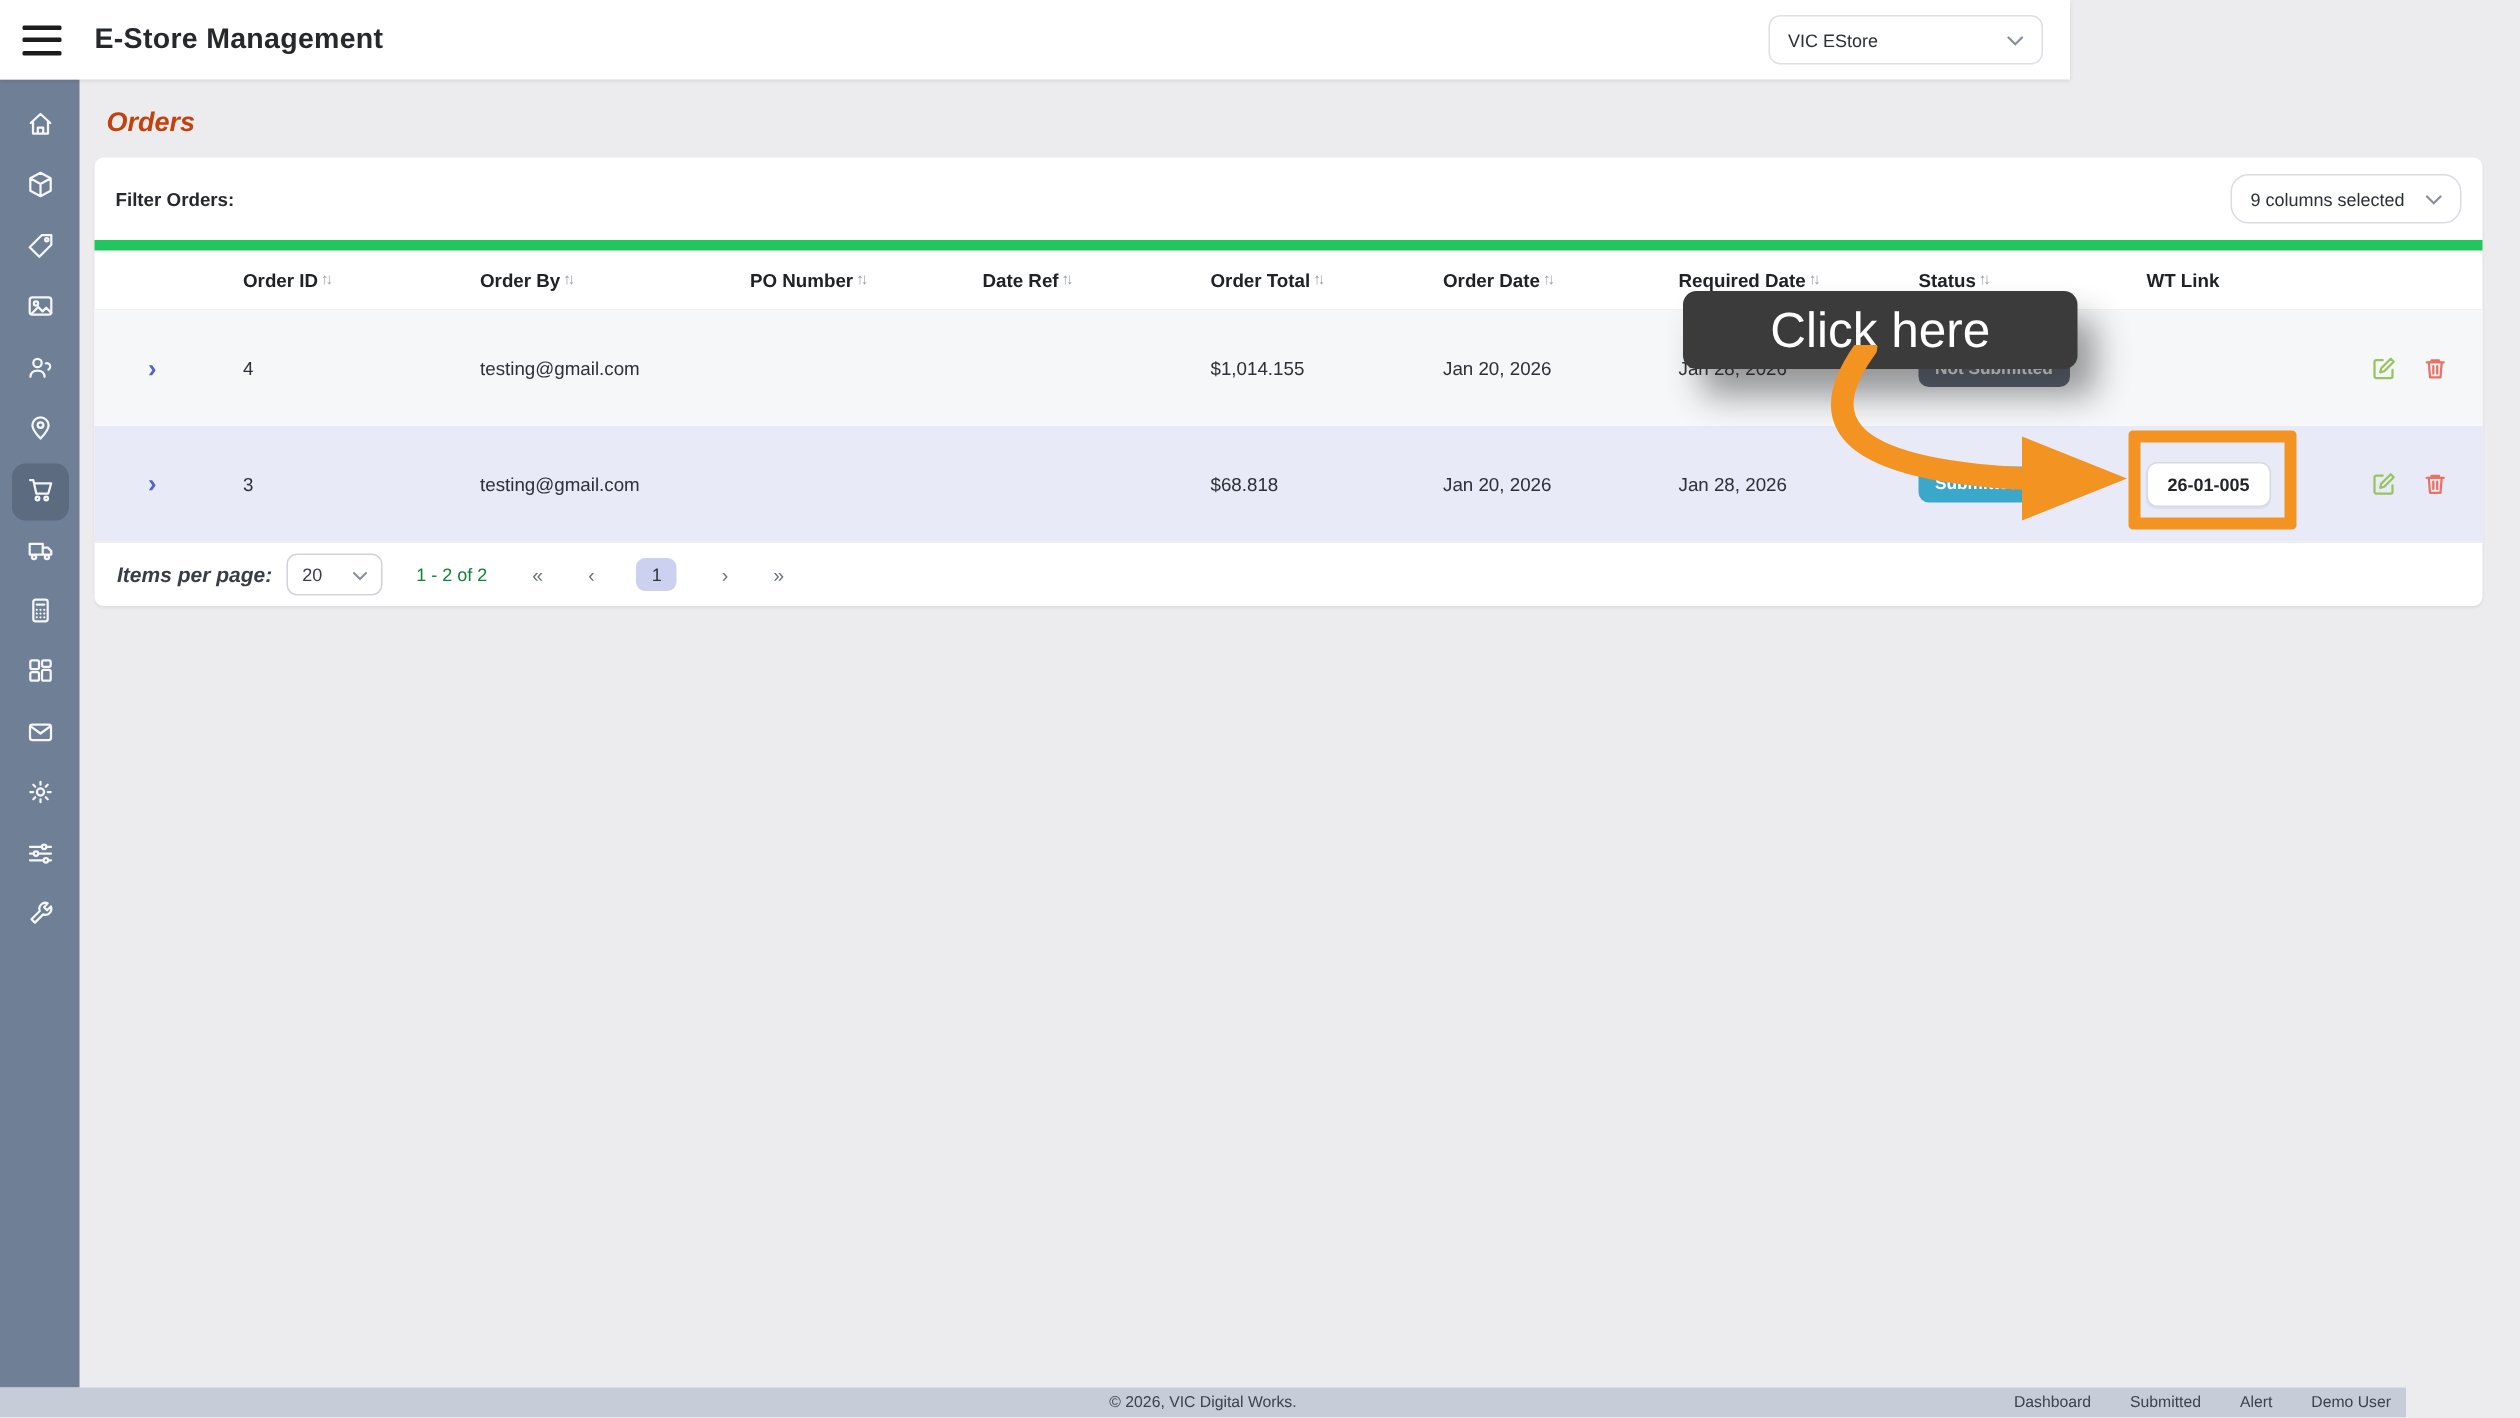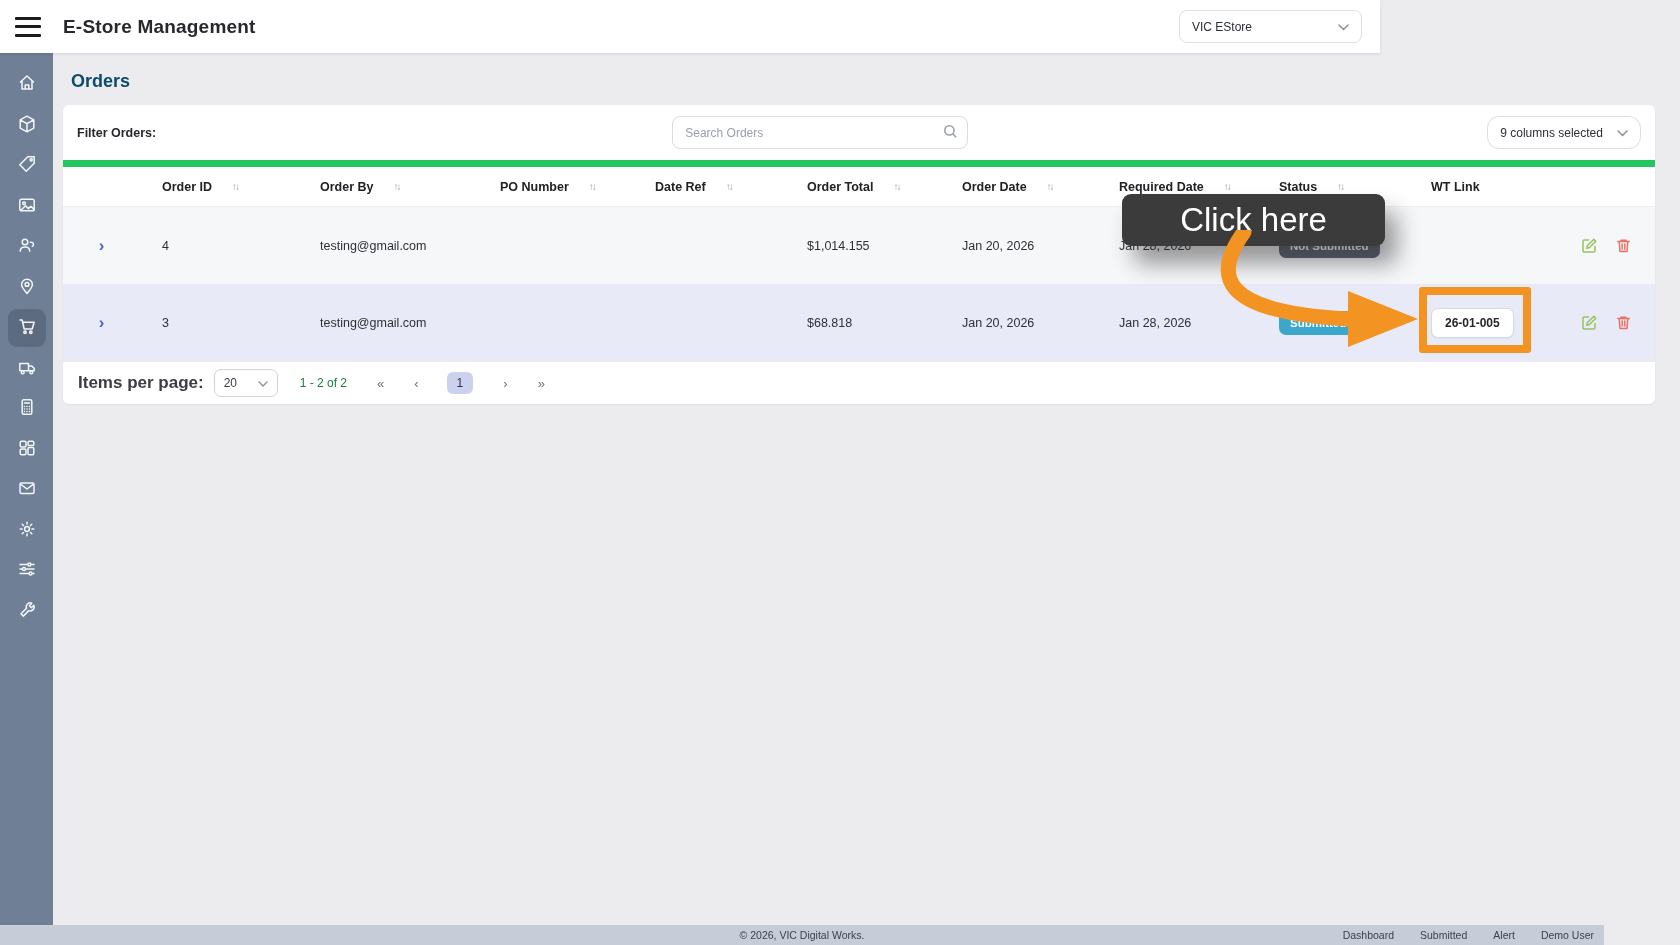--- a/index.html
+++ b/index.html
@@ -19,61 +19,61 @@
   
   .sidebar { position:absolute; left:0; top:53px; width:53px; height:872px; background:#6e7f96;
     display:flex; flex-direction:column; align-items:center; padding-top:13px; gap:2.5px; z-index:10; }
   .side-item { width:38px; height:38px; display:flex; align-items:center; justify-content:center;
     border-radius:9px; color:#f4f6f8; cursor:pointer; flex:0 0 auto; }
   .side-item.active { background:#5d6b81; }
   .side-item svg { width:20px; height:20px; stroke:currentColor; fill:none; stroke-width:1.5; stroke-linecap:round; stroke-linejoin:round; }
 
   
   .content { position:absolute; left:53px; top:53px; width:1627px; height:872px; padding:0 25px 0 10px; }
-  .page-title { font-size:18px; font-weight:bold; color:#0c4a6e; margin:18px 0 13px 8px; }
+  .page-title { font-size:18px; font-weight:bold; color:#c2410c; margin:18px 0 13px 8px;font-style:italic; }
 
   .card { background:#fff; border-radius:6px; box-shadow:0 1px 2px rgba(0,0,0,.06); width:1592px; }
 
   .filter-row { display:flex; align-items:center; padding:11px 14px; border-bottom:7px solid #22c55e;justify-content:space-between; }
   .filter-label { font-size:12.5px; font-weight:bold; margin-right:22px; }
   .search-wrap { position:relative; }
   .search-input { width:296px; height:33px; border:1px solid #d9dce1; border-radius:8px; padding:0 30px 0 12px;
     font-size:12px; color:#333; font-family:"Liberation Sans", sans-serif; outline:none; }
   .search-input::placeholder { color:#9aa0a8; }
   .search-icon { position:absolute; right:10px; top:8px; width:15px; height:15px; color:#9aa0a8; }
   .search-icon svg { width:15px; height:15px; stroke:currentColor; fill:none; stroke-width:1.6; }
   .cols-select { margin-left:25px; height:33px; border:1px solid #d9dce1; border-radius:12px; background:#fff;
     display:flex; align-items:center; padding:0 12px; font-size:12px; color:#2b2f36; cursor:pointer; gap:14px; }
   .cols-select .chev { color:#8a9099; }
 
   
   .tgrid { display:grid; grid-template-columns:77px 158px 180px 155px 152px 155px 157px 160px 152px 148px 1fr; align-items:center; }
   .thead { height:40px; border-bottom:1px solid #f0f1f3; }
-  .th { font-size:12.5px; font-weight:bold; color:#202225; padding-left:22px; white-space:nowrap; display:flex; align-items:center; gap:20px; }
+  .th { font-size:12.5px; font-weight:bold; color:#202225; padding-left:22px; white-space:nowrap; display:flex; align-items:center; gap:2px; }
   .sort { font-size:10px; color:#9aa0a8; letter-spacing:-2px; cursor:pointer; }
   .trow { height:77px; font-size:12.5px; color:#2d3036; }
   .trow.row-a { background:#f6f7f9; }
   .trow.row-b { background:#e8eaf7; }
   .td { padding-left:22px; white-space:nowrap; }
   .td-expand { display:flex; justify-content:center; padding-left:0; }
   .expander { color:#4f63c8; font-size:17px; font-weight:bold; cursor:pointer; line-height:1; }
   .badge { display:inline-block; padding:6px 11px; border-radius:7px; color:#fff; font-size:11.5px; font-weight:bold; }
   .badge--dark { background:#5b6472; }
   .badge--teal { background:#3ba7cb; }
   .wt-btn { display:inline-block; background:#fff; border:1px solid #d7dade; border-radius:7px; padding:7px 13px;
     font-size:12px; font-weight:bold; color:#24262a; cursor:pointer; box-shadow:0 1px 1px rgba(0,0,0,.05); }
   .td-actions { display:flex; justify-content:center; gap:17px; padding-left:0; }
   .icon-btn { width:17px; height:17px; cursor:pointer; }
   .icon-btn svg { width:17px; height:17px; fill:none; stroke-width:1.5; stroke-linecap:round; stroke-linejoin:round; }
   .icon-edit svg { stroke:#97c45e; }
   .icon-del svg { stroke:#ee6f63; }
 
   
   .pag { display:flex; align-items:center; height:43px; border-top:1px solid #ebecef; padding-left:15px; font-size:12px; color:#3a3d44; }
-  .pag-label { font-weight:bold; font-size:17px; }
+  .pag-label { font-weight:bold; font-size:14px;font-style:italic; }
   .pag-size { margin-left:10px; width:64px; height:28px; border:1px solid #cfd3d9; border-radius:7px; display:flex;
     align-items:center; padding:0 9px; gap:12px; cursor:pointer; background:#fff;text-align:center; }
   .pag-size .chev { color:#8a9099; margin-left:auto; }
   .pag-range { margin-left:22px; color:#15803d; }
   .pag-nav { color:#6d737c; margin-left:30px; font-size:13px; cursor:pointer; user-select:none; }
   .pag-page { margin-left:28px; background:#ccd1f0; color:#2f3340; border-radius:6px; padding:4px 10px; font-size:12px; cursor:pointer; }
 
   
   .footer { position:absolute; left:0; bottom:0; width:1604px; height:20px; background:#c7cdd8;
     display:flex; align-items:center; font-size:10.5px; color:#3c414d; z-index:30; }
@@ -199,29 +199,20 @@
     </div>
 </div>
 
 <div class="content">
   <div class="page-title">Orders</div>
 
   <div class="card">
 
     <div class="filter-row">
       <span class="filter-label">Filter Orders:</span>
-      <span class="search-wrap">
-        <input class="search-input" placeholder="Search Orders" style="">
-        <span class="search-icon">
-          <svg viewBox="0 0 15 15">
-              <circle cx="6.4" cy="6.4" r="4.6"></circle>
-              <path d="M10 10l3.2 3.2"></path>
-            </svg>
-        </span>
-      </span>
       <div class="cols-select">
         <span>9 columns selected</span>
         <span class="chev">
           <svg width="11" height="7" viewBox="0 0 11 7">
               <path d="M1 1l4.5 4.5L10 1" stroke="#8a9099" fill="none" stroke-width="1.5" stroke-linecap="round"></path>
             </svg>
         </span>
       </div>
     </div>
 

